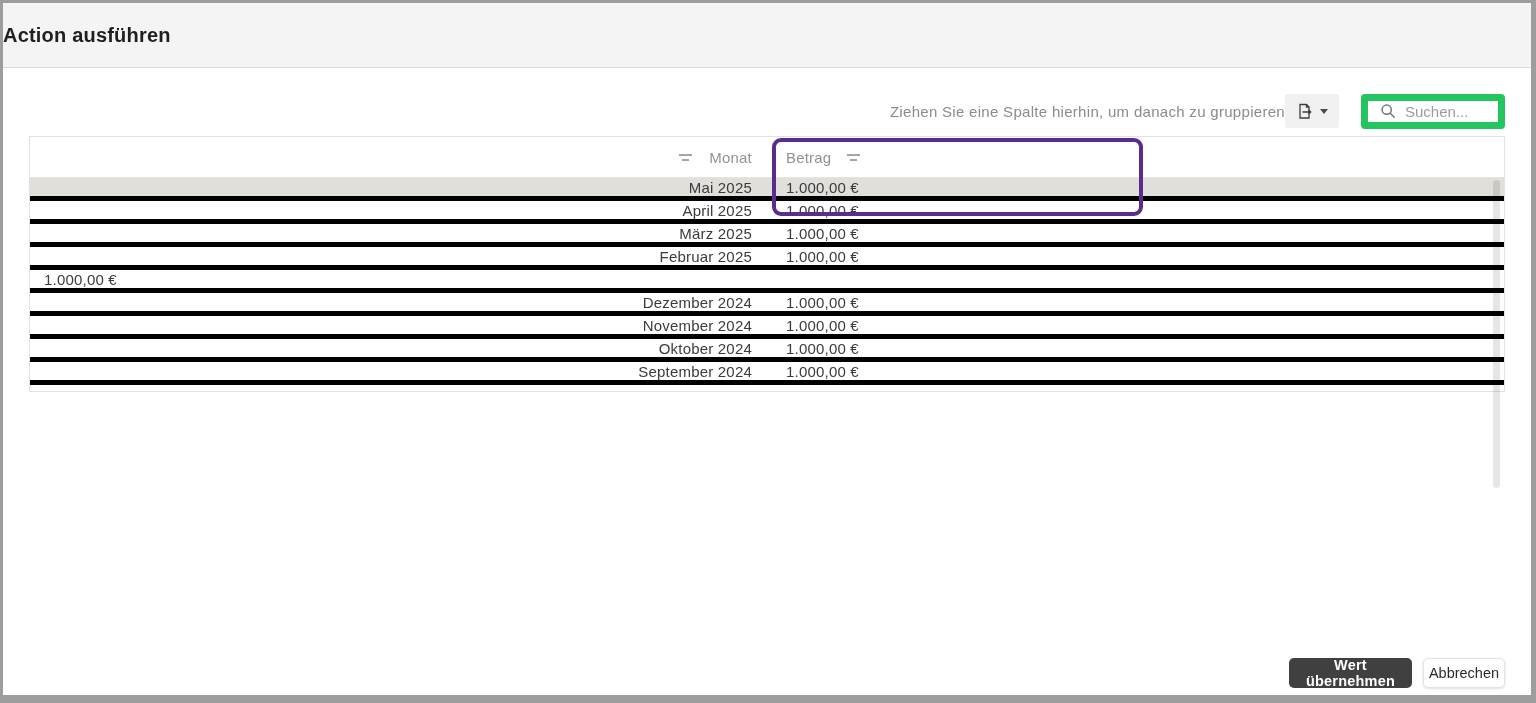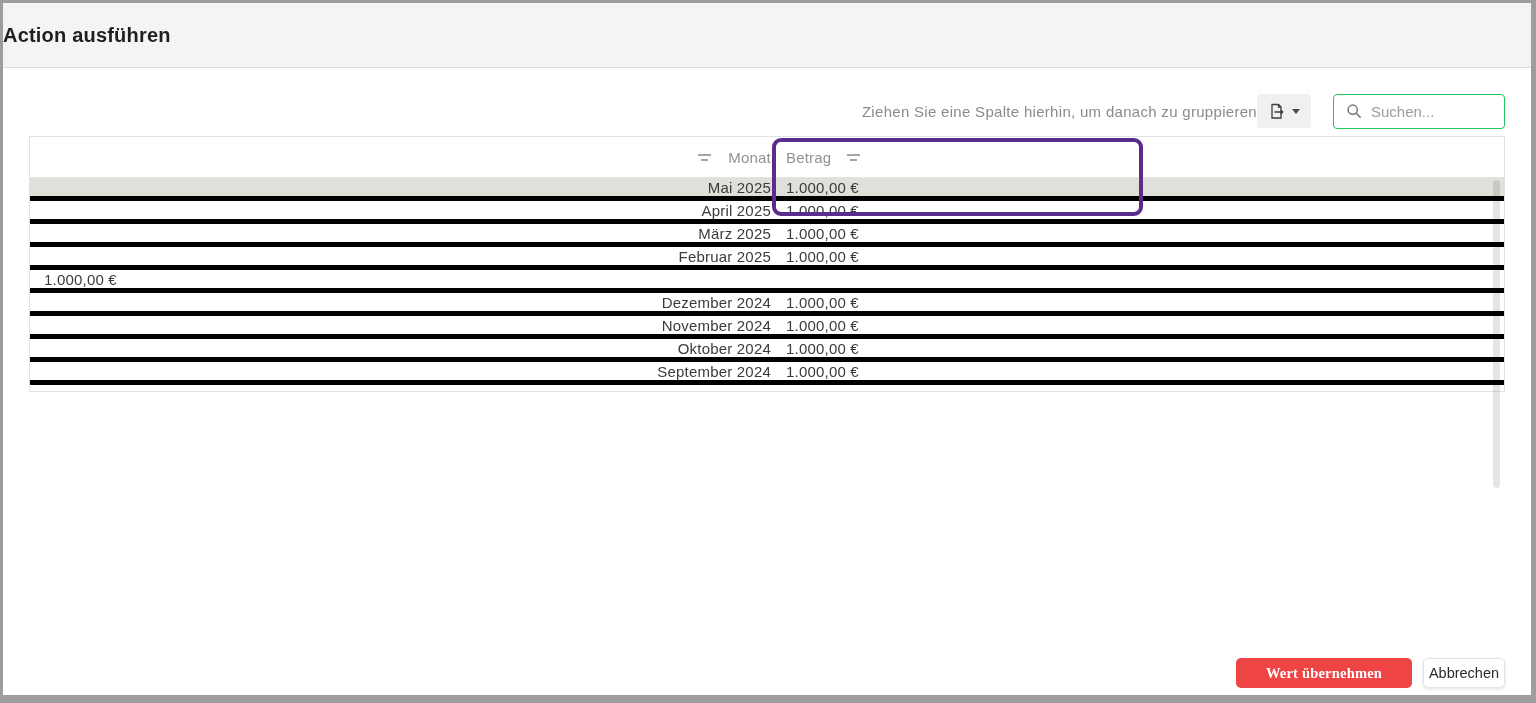--- a/index.html
+++ b/index.html
@@ -59,23 +59,23 @@
     cursor: pointer;
   }
   .caret-down {
     width: 0; height: 0;
     border-left: 4px solid transparent;
     border-right: 4px solid transparent;
     border-top: 5px solid #4a4a4a;
   }
 
   .search-box {
-    width: 172px; height: 35px;
+    width: 144px; height: 35px;
     background: #fff;
-    border: 1px solid #22c55e;
+    border: 7px solid #22c55e;
     border-radius: 4px;
     display: flex;
     align-items: center;
     padding: 0 10px 0 12px;
     gap: 9px;
   }
   .search-box input {
     border: none; outline: none;
     flex: 1; min-width: 0;
     font-family: "Liberation Sans", sans-serif;
@@ -106,21 +106,21 @@
   }
   .g-row.sel { background: #e0dfda; }
   .g-row.sliver { height: 6px; border-bottom: none; }
 
   .c-monat {
     flex: 0 0 742px;
     display: flex;
     align-items: center;
     justify-content: flex-end;
     gap: 17px;
-    padding-right: 1px;
+    padding-right: 20px;
     text-align: center;
   }
   .c-betrag {
     flex: 1;
     display: flex;
     align-items: center;
     gap: 16px;
     padding-left: 14px;
   }
   .hdr-label {
@@ -169,27 +169,26 @@
     height: 30px;
     border-radius: 5px;
     font-family: "Liberation Sans", sans-serif;
     font-size: 14.5px;
     cursor: pointer;
     display: flex;
     align-items: center;
     justify-content: center;
   }
   .btn-apply {
-    width: 176px;
-    background: #ef4444;
+    width: 123px;
+    background: #404040;
     border: none;
     color: #ffffff;
     font-weight: 600;
     letter-spacing: 0.2px;
-    font-family: Liberation Serif, serif;
   }
   .btn-cancel {
     width: 82px;
     background: #ffffff;
     border: 1px solid #e3e3e3;
     box-shadow: 0 1px 3px rgba(0,0,0,0.12);
     color: #2b2b2b;
   }
 </style>
 </head>

